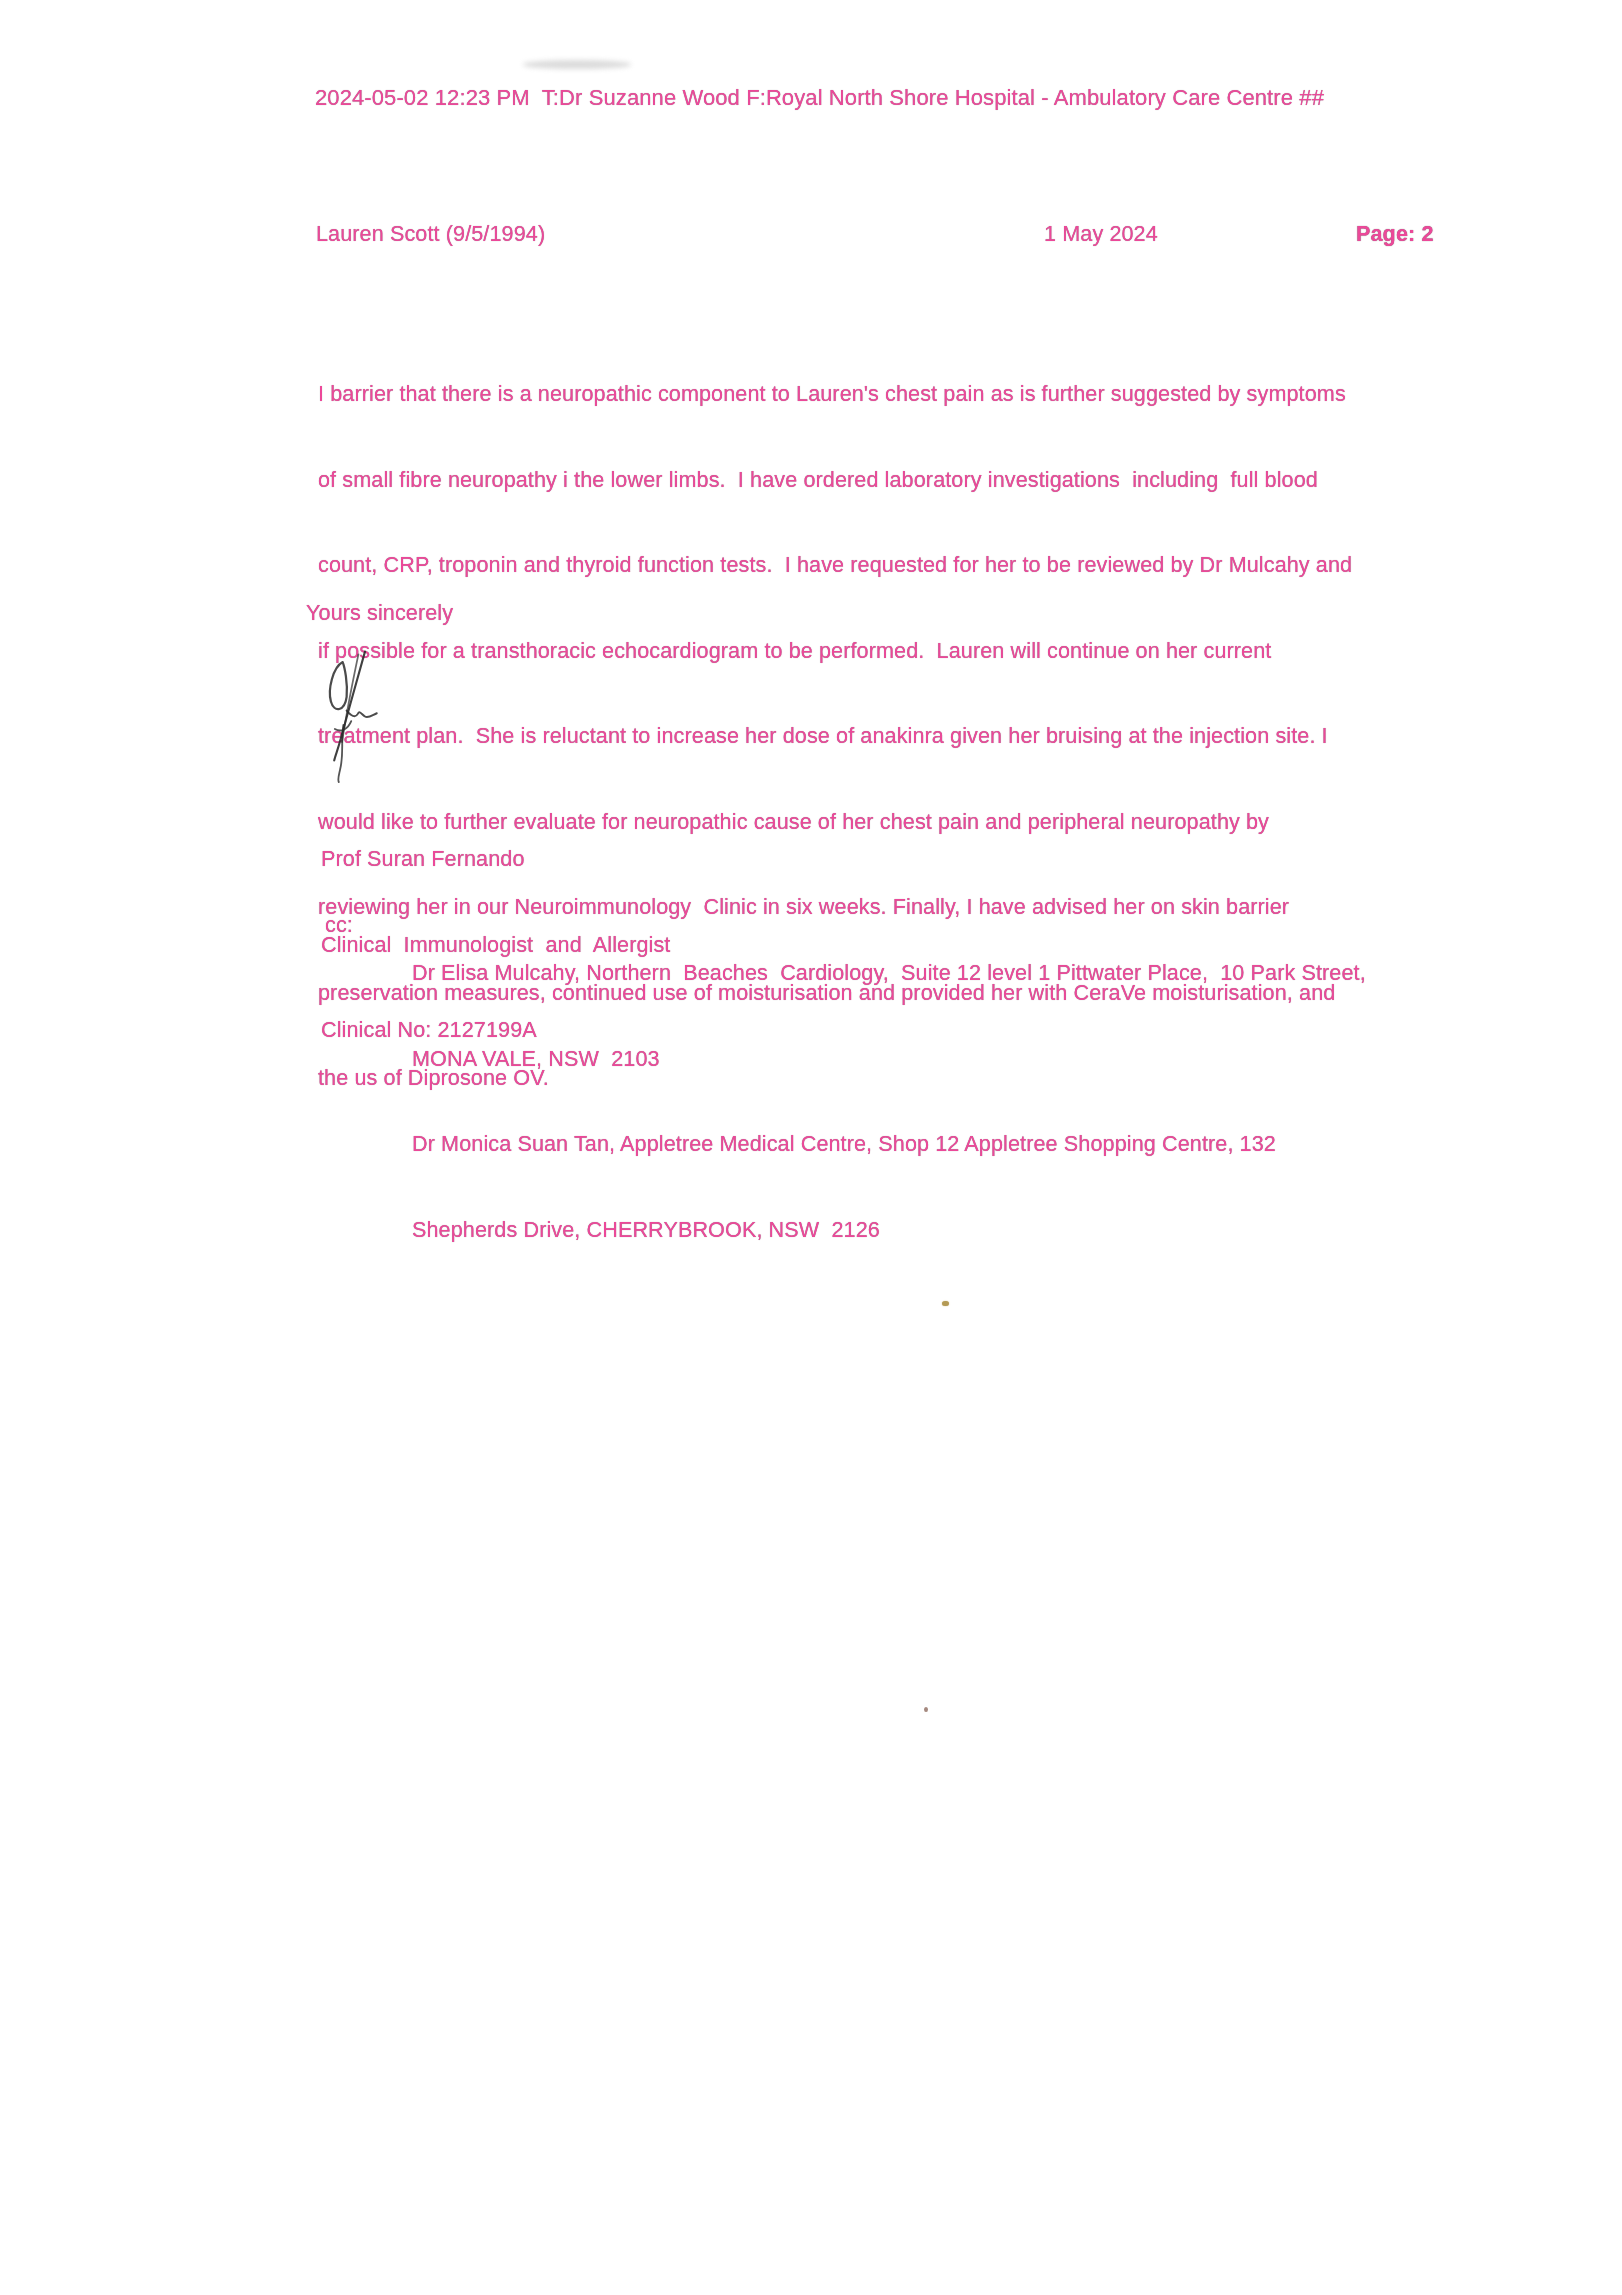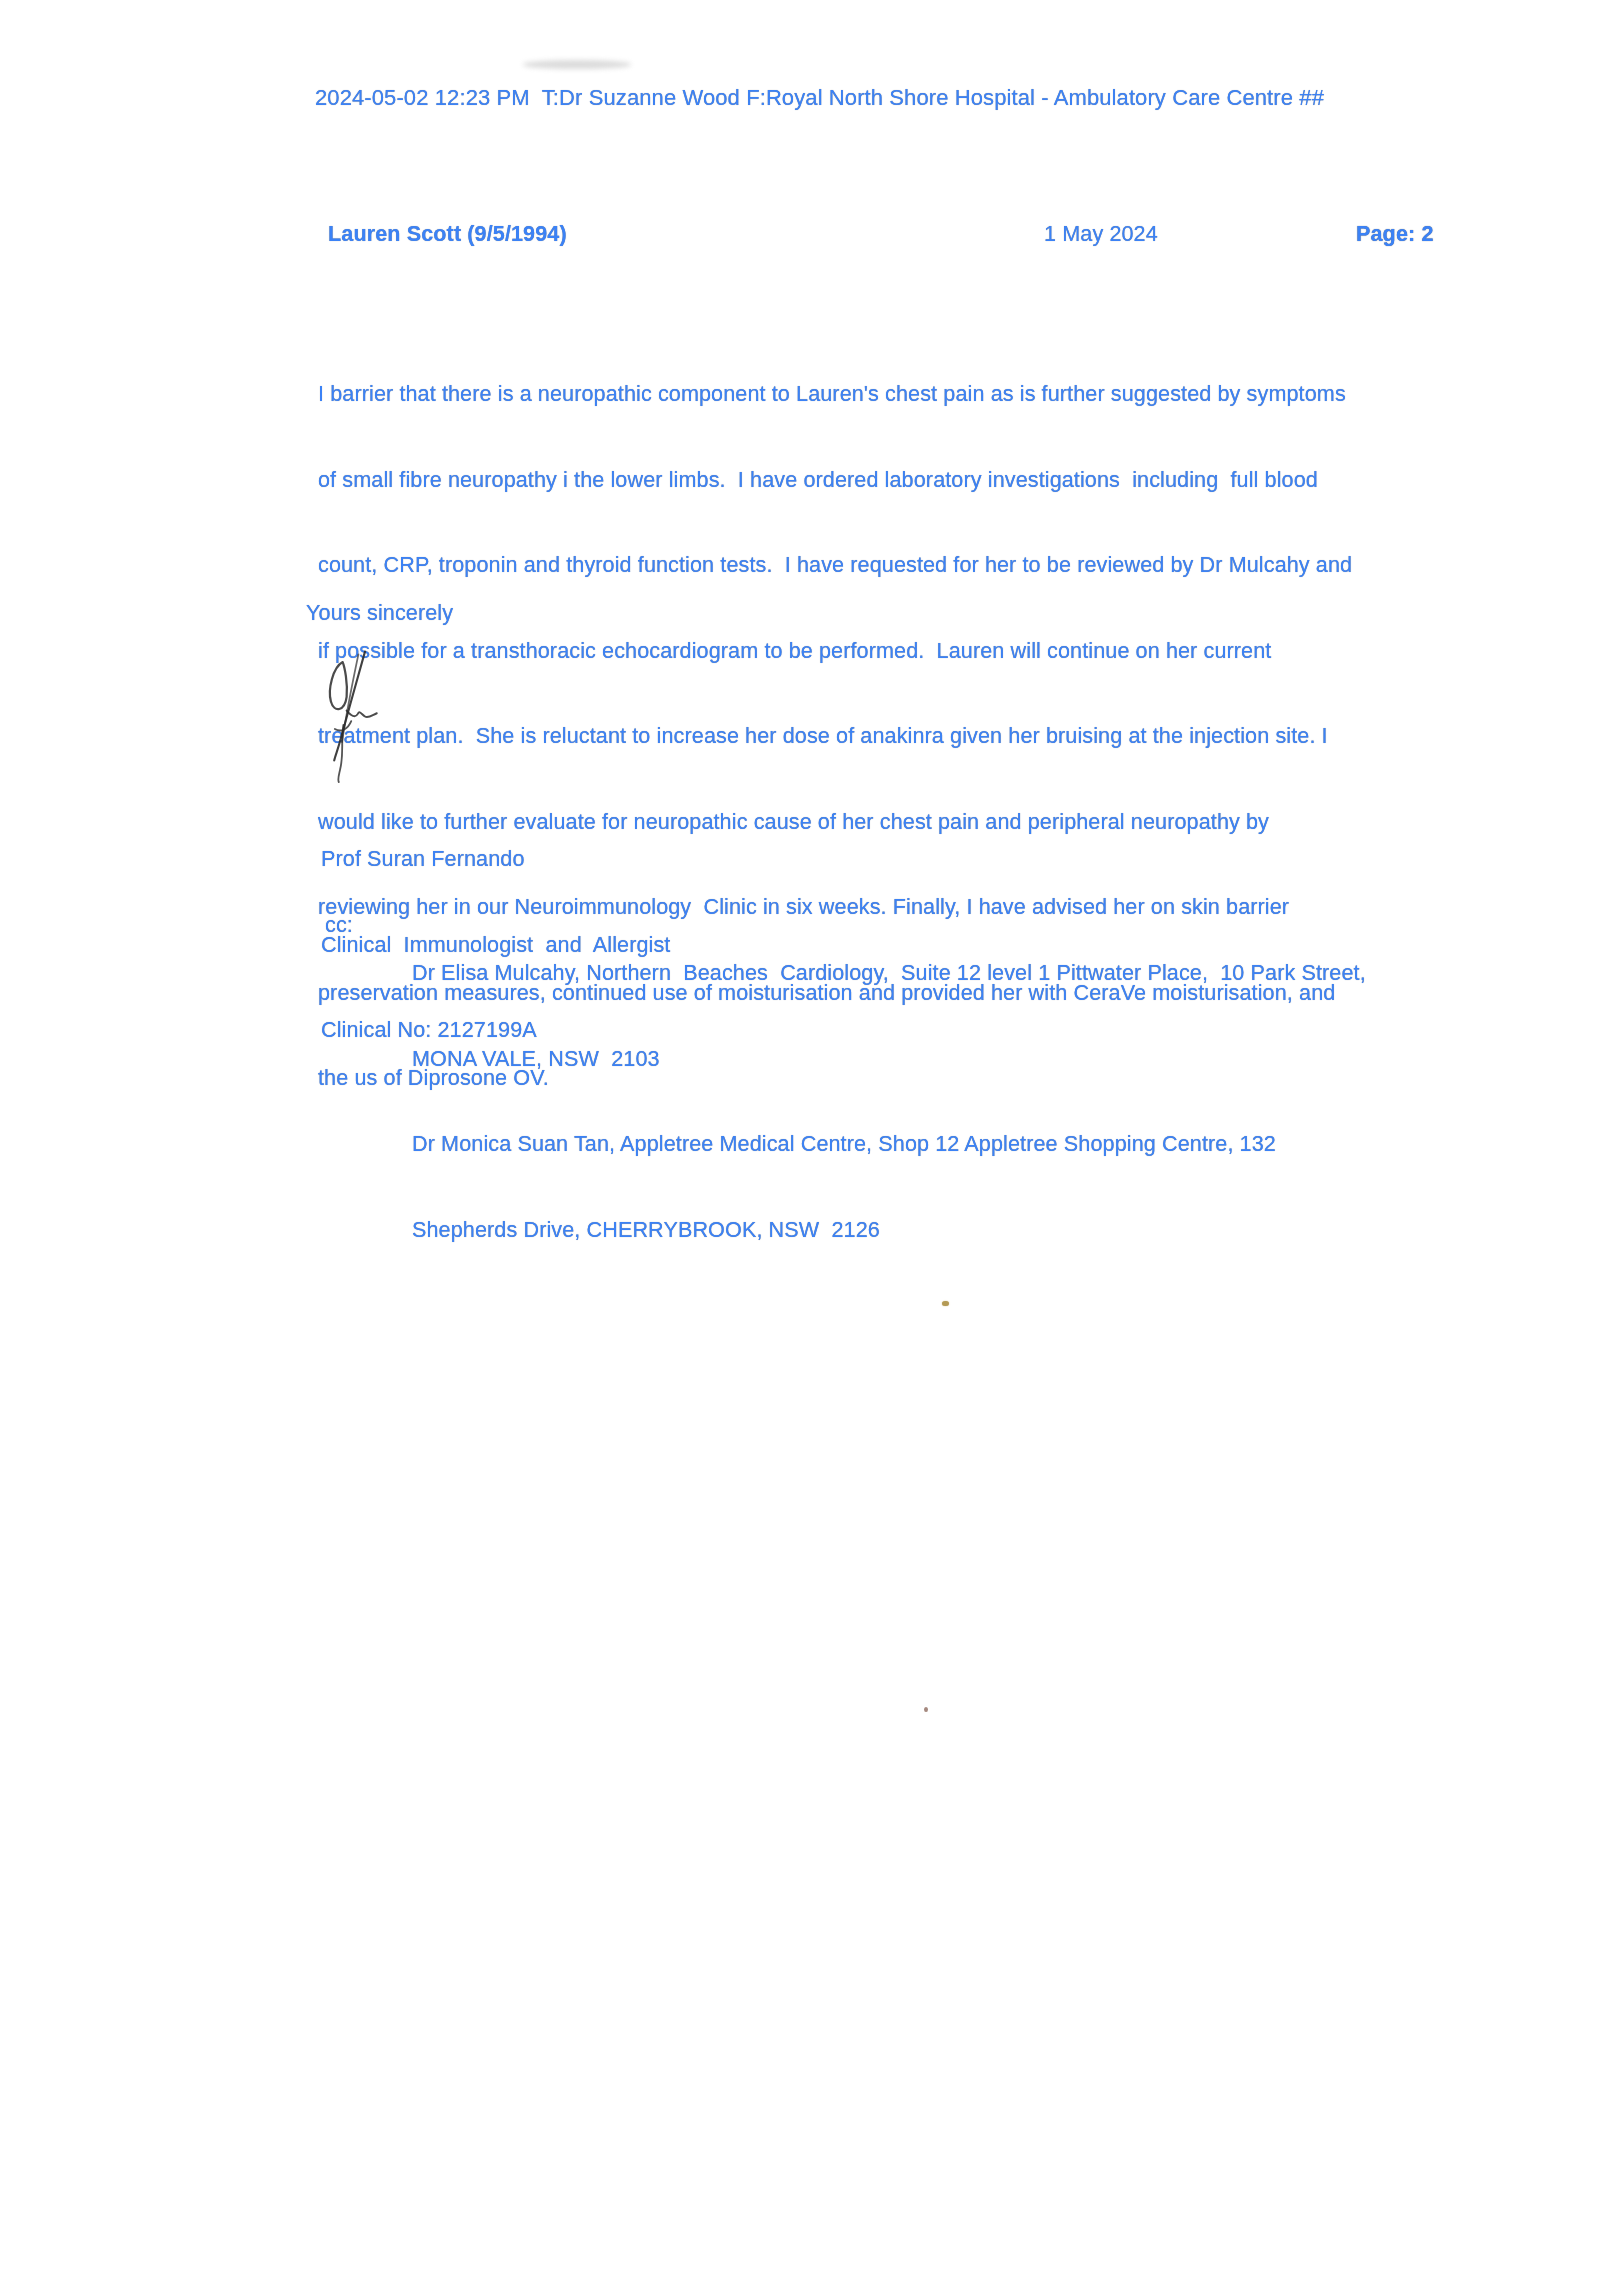--- a/index.html
+++ b/index.html
@@ -14,31 +14,31 @@
     background: #ffffff;
     overflow: hidden;
     font-family: "Liberation Sans", "DejaVu Sans", sans-serif;
     color: #1e1e1e;
   }
   .scantext {
     position: absolute;
     white-space: pre;
     font-size: 21.6px;
     line-height: 28.5px;
-    color: #3b82f6;
+    color: #ec4899;
     text-shadow: 0 0 0.7px rgba(20,20,20,0.55);
     letter-spacing: 0.1px;
   }
   .faxheader {
     left: 315px;
     top: 84px;
     font-size: 22px;
   }
   .patientline { top: 220px; }
-  .patient-name { left: 328px; font-weight: bold; }
+  .patient-name { left: 316px; font-weight: normal; }
   .letter-date { left: 1044px; }
   .page-number { left: 1356px; font-weight: 600; text-shadow: 0 0 0.9px rgba(20,20,20,0.7); }
   .bodyblock {
     left: 318px;
     top: 323px;
   }
   .bodyblock div { white-space: pre; }
   .closing { left: 306px; top: 599px; }
   .signature {
     position: absolute;

